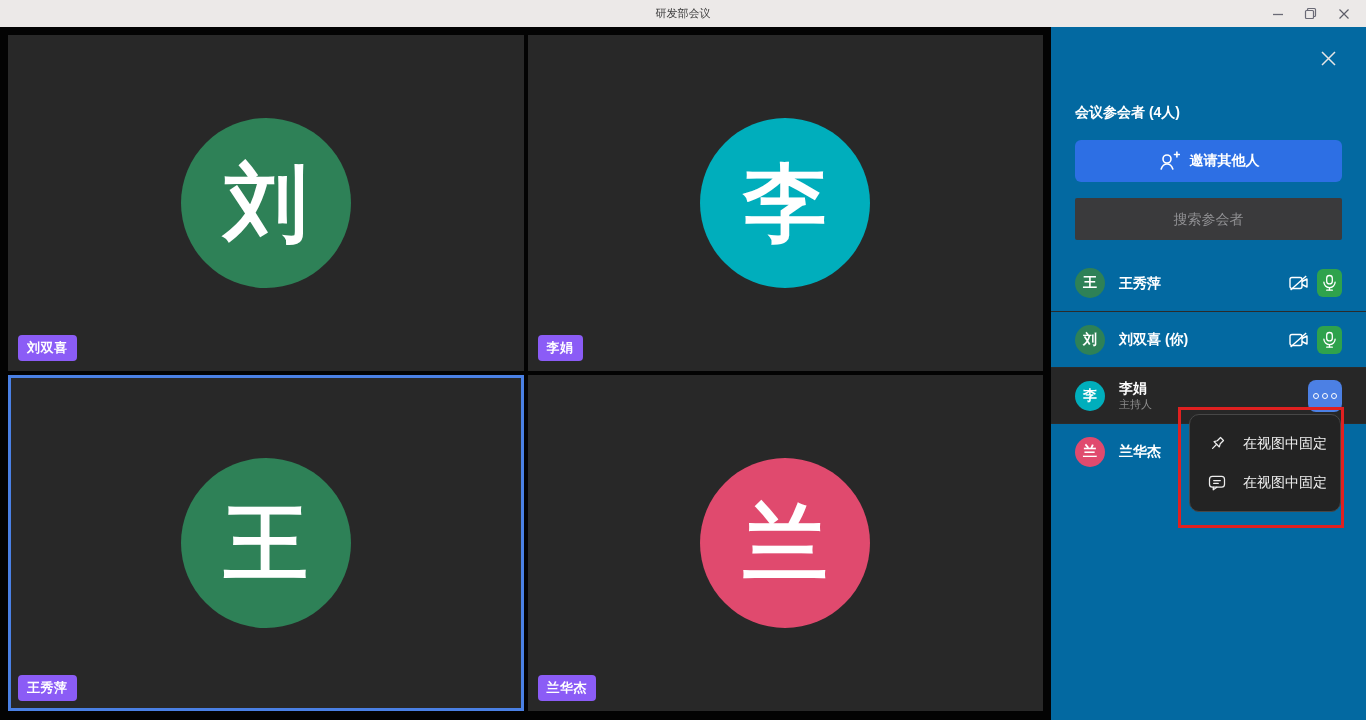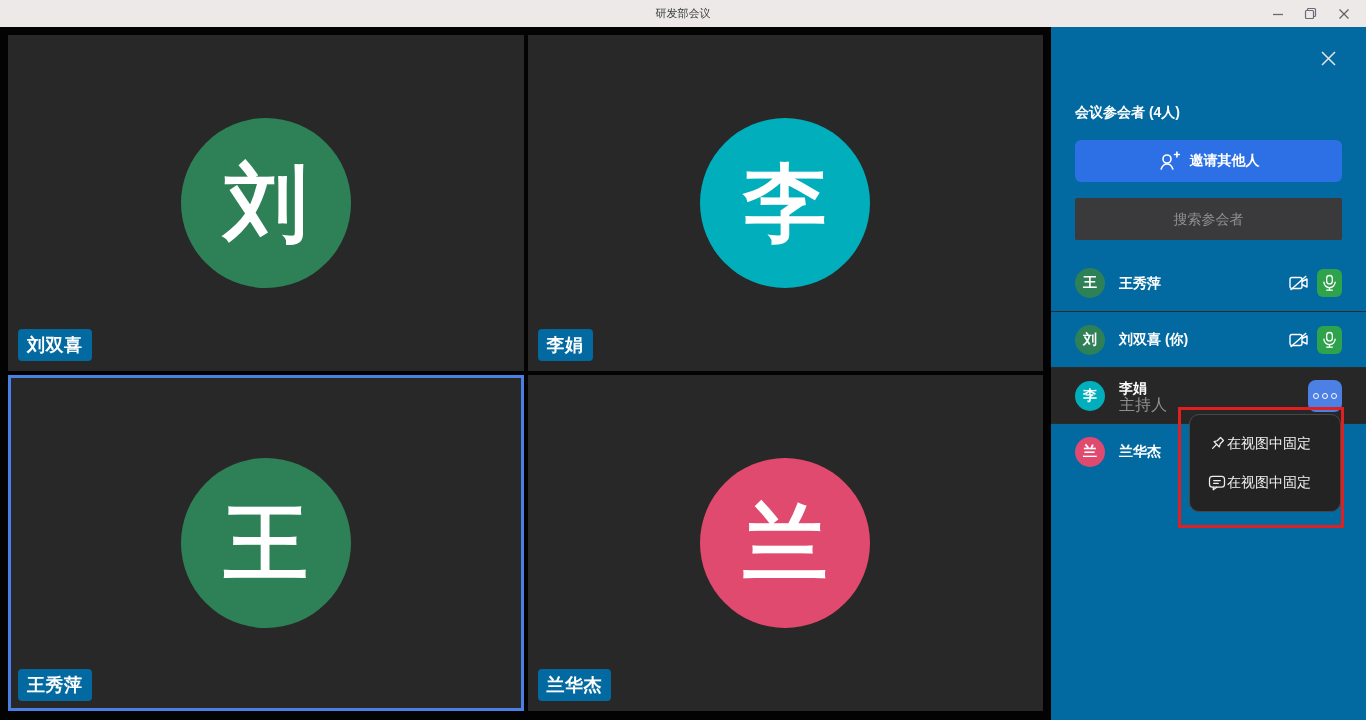--- a/index.html
+++ b/index.html
@@ -18,22 +18,22 @@
   .win-btn { width:33px; height:27px; display:flex; align-items:center; justify-content:center; cursor:default; }
   .win-btn svg { display:block; }
 
   
   .video-grid { position:absolute; left:8px; top:35px; width:1035px; height:676px;
     display:grid; grid-template-columns:1fr 1fr; grid-template-rows:1fr 1fr; gap:4px; }
   .tile { position:relative; background:#282828; display:flex; align-items:center; justify-content:center; }
   .tile.selected { border:3px solid #4A80E4; }
   .tile-avatar { width:170px; height:170px; border-radius:50%; display:flex; align-items:center; justify-content:center;
     color:#fff; font-size:84px; font-weight:bold; line-height:1; }
-  .tile-label { position:absolute; left:10px; bottom:10px; background:#0369a1; color:#fff;
-    font-size:18px; font-weight:bold; padding:4px 9px; border-radius:4px; letter-spacing:.5px; }
+  .tile-label { position:absolute; left:10px; bottom:10px; background:#8b5cf6; color:#fff;
+    font-size:13px; font-weight:bold; padding:4px 9px; border-radius:4px; letter-spacing:.5px; }
   .tile.selected .tile-label { left:7px; bottom:7px; }
 
   
   .sidebar { position:absolute; right:0; top:27px; width:315px; height:693px; background:#0369a1; }
   .panel-close { position:absolute; top:20px; right:27px; width:22px; height:22px;
     display:flex; align-items:center; justify-content:center; cursor:default; }
   .panel-header { position:absolute; left:24px; top:77px; font-size:14px; font-weight:bold; color:#fff; }
   .invite-btn { position:absolute; left:24px; top:113px; width:267px; height:42px; border:none; border-radius:6px;
     background:#2D6FE4; color:#fff; font-size:14px; font-weight:bold;
     display:flex; align-items:center; justify-content:center; gap:10px; font-family:inherit; }
@@ -42,34 +42,34 @@
   .search-input::placeholder { color:#8F8F92; }
 
   .plist { position:absolute; left:0; top:228px; width:315px; }
   .prow { position:relative; height:56px; display:flex; align-items:center; padding:0 24px; }
   .prow + .prow { border-top:1px solid #2b2b2b; }
   .prow.highlight { background:#272727; }
   .p-avatar { width:30px; height:30px; border-radius:50%; flex:0 0 30px; display:flex; align-items:center; justify-content:center;
     color:#fff; font-size:14px; font-weight:bold; }
   .p-names { margin-left:14px; flex:1; min-width:0; }
   .p-name { color:#fff; font-size:14px; font-weight:bold; line-height:17px; }
-  .p-role { color:#8f8f8f; font-size:16px; line-height:15px; }
+  .p-role { color:#8f8f8f; font-size:11px; line-height:15px; }
   .p-icons { display:flex; align-items:center; gap:9px; }
   .mic-btn { width:25px; height:28px; border:none; border-radius:6px; background:#2FA24C;
     display:flex; align-items:center; justify-content:center; }
   .cam-icon { display:flex; align-items:center; }
   .more-btn { width:34px; height:32px; border:none; border-radius:8px; background:#4C80E4;
     display:flex; align-items:center; justify-content:center; gap:3px; }
   .more-btn .dot { width:6px; height:6px; border:1.6px solid #fff; border-radius:50%; }
 
   
   .context-menu { position:absolute; left:1189px; top:414px; width:152px; height:98px; z-index:8;
     background:#232323; border:1px solid #474747; border-radius:10px;
     display:flex; flex-direction:column; justify-content:center; }
-  .menu-item { height:39px; display:flex; align-items:center; padding-left:17px; }
+  .menu-item { height:39px; display:flex; align-items:center; padding-left:17px; gap:16px; }
   .menu-item .mlabel { color:#f0f0f0; font-size:14px; }
 
   
   .red-box { position:absolute; left:1178px; top:407px; width:166px; height:121px;
     border:3px solid #E02020; z-index:9; pointer-events:none; }
 </style>
 </head>
 <body>
 
 <div class="titlebar">

